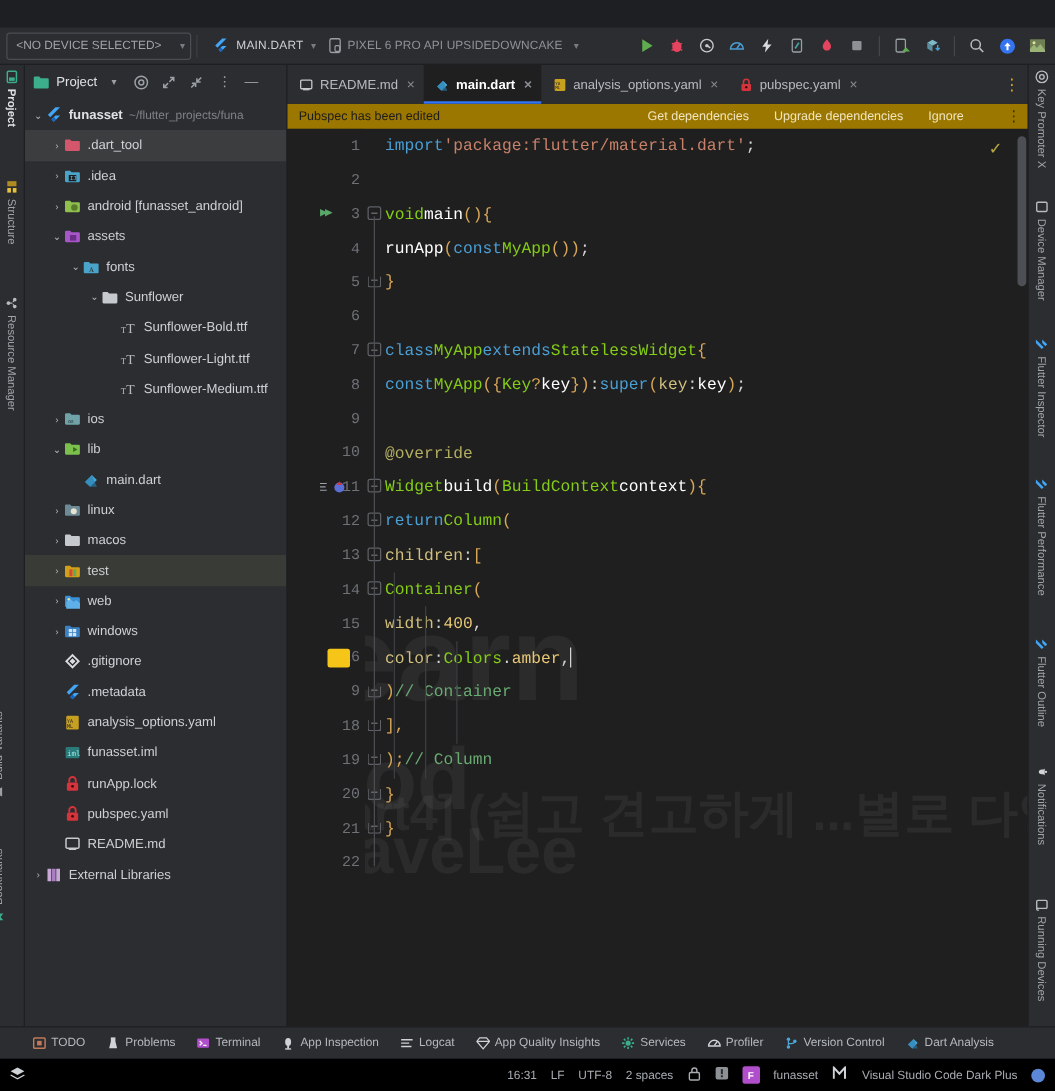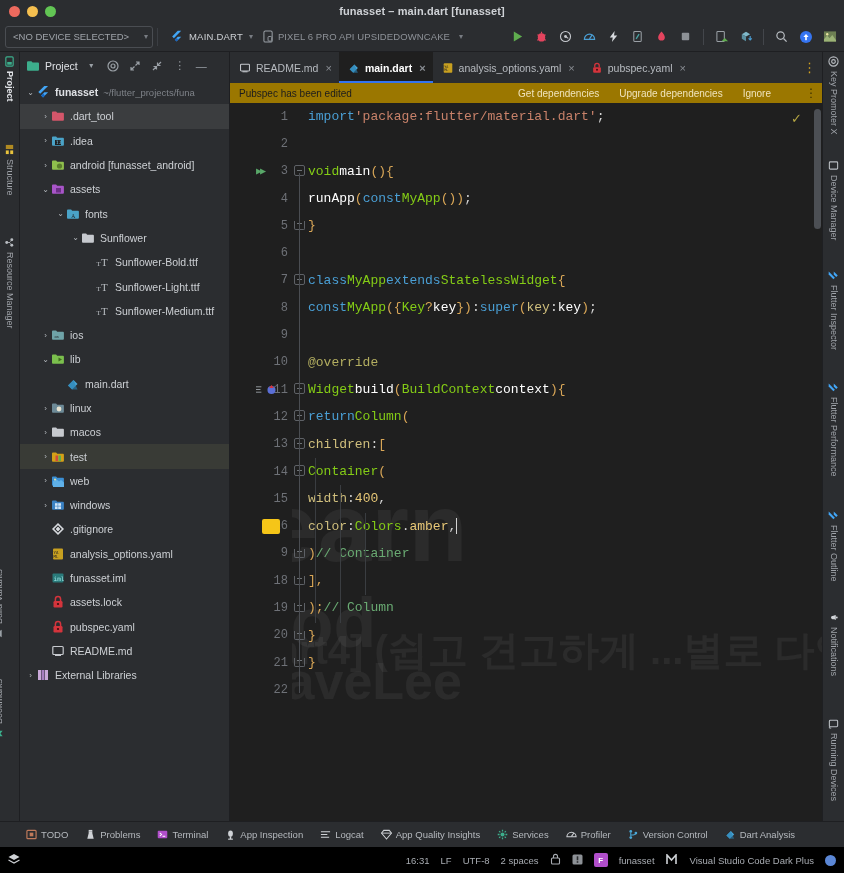--- a/index.html
+++ b/index.html
@@ -238,28 +238,20 @@
   .wm {
     position: absolute; pointer-events: none; user-select: none;
     color: rgba(255,255,255,0.055); font-weight: bold; white-space: nowrap;
   }
 </style>
 </head>
 <body>
 
 <div id="app">
 
-  <div class="titlebar">
-    <div class="traffic">
-      <div class="dot red"></div>
-      <div class="dot yellow"></div>
-      <div class="dot green"></div>
-    </div>
-    <div class="title-text">funasset – main.dart [funasset]</div>
-  </div>
 
   <div class="toolbar">
 
     <div class="combo device">
       <span>&lt;NO DEVICE SELECTED&gt;</span>
       <span class="caret">▾</span>
     </div>
 
     <div class="combo-sep"></div>
 
@@ -657,20 +649,30 @@
           <svg class="ticon" viewBox="0 0 14 14">
             <path d="M7 1l6 6-6 6-6-6z" fill="#d8dbdf"></path>
             <path d="M7 3.2l3.8 3.8L7 10.8 3.2 7z" fill="#1e1f22"></path>
             <path d="M7 4.6L9.4 7 7 9.4 4.6 7z" fill="#d8dbdf"></path>
           </svg>
           <span class="tlabel">.gitignore</span>
         </div>
         <div class="trow">
           <span style="width:20px;flex:none"></span>
           <span class="arrow none"></span>
+          <svg class="ticon" viewBox="0 0 24 24">
+            <path d="M14.3 1.5 4 11.8l3.2 3.2L20.7 1.5z" fill="#42a5f5"></path>
+            <path d="M14.3 12.6 8.8 18l3.3 3.3 3.2-3.2 5.4-5.5z" fill="#42a5f5"></path>
+            <path d="M8.8 18l3.3-3.3 3.2 3.2-3.2 3.4z" fill="#1565c0"></path>
+          </svg>
+          <span class="tlabel">.metadata</span>
+        </div>
+        <div class="trow">
+          <span style="width:20px;flex:none"></span>
+          <span class="arrow none"></span>
           <svg class="ticon" viewBox="0 0 14 14">
             <rect x="2" y="1.5" width="10" height="11" rx="1" fill="#c8a020"></rect>
             <text x="2.6" y="7" font-size="4" fill="#1e1f22" font-family="monospace">YA</text>
             <text x="2.6" y="11" font-size="4" fill="#1e1f22" font-family="monospace">ML</text>
           </svg>
           <span class="tlabel">analysis_options.yaml</span>
         </div>
         <div class="trow">
           <span style="width:20px;flex:none"></span>
           <span class="arrow none"></span>
@@ -681,21 +683,21 @@
           <span class="tlabel">funasset.iml</span>
         </div>
         <div class="trow">
           <span style="width:20px;flex:none"></span>
           <span class="arrow none"></span>
           <svg class="ticon" viewBox="0 0 14 14">
             <rect x="2.5" y="6" width="9" height="6.5" rx="1.2" fill="#d4343c"></rect>
             <path d="M4.4 6V4.2a2.6 2.6 0 015.2 0V6" fill="none" stroke="#d4343c" stroke-width="1.5"></path>
             <circle cx="7" cy="9" r="1.1" fill="#3a0a0c"></circle>
           </svg>
-          <span class="tlabel">assets.lock</span>
+          <span class="tlabel">runApp.lock</span>
         </div>
         <div class="trow">
           <span style="width:20px;flex:none"></span>
           <span class="arrow none"></span>
           <svg class="ticon" viewBox="0 0 14 14">
             <rect x="2.5" y="6" width="9" height="6.5" rx="1.2" fill="#d4343c"></rect>
             <path d="M4.4 6V4.2a2.6 2.6 0 015.2 0V6" fill="none" stroke="#d4343c" stroke-width="1.5"></path>
             <circle cx="7" cy="9" r="1.1" fill="#3a0a0c"></circle>
           </svg>
           <span class="tlabel">pubspec.yaml</span>

